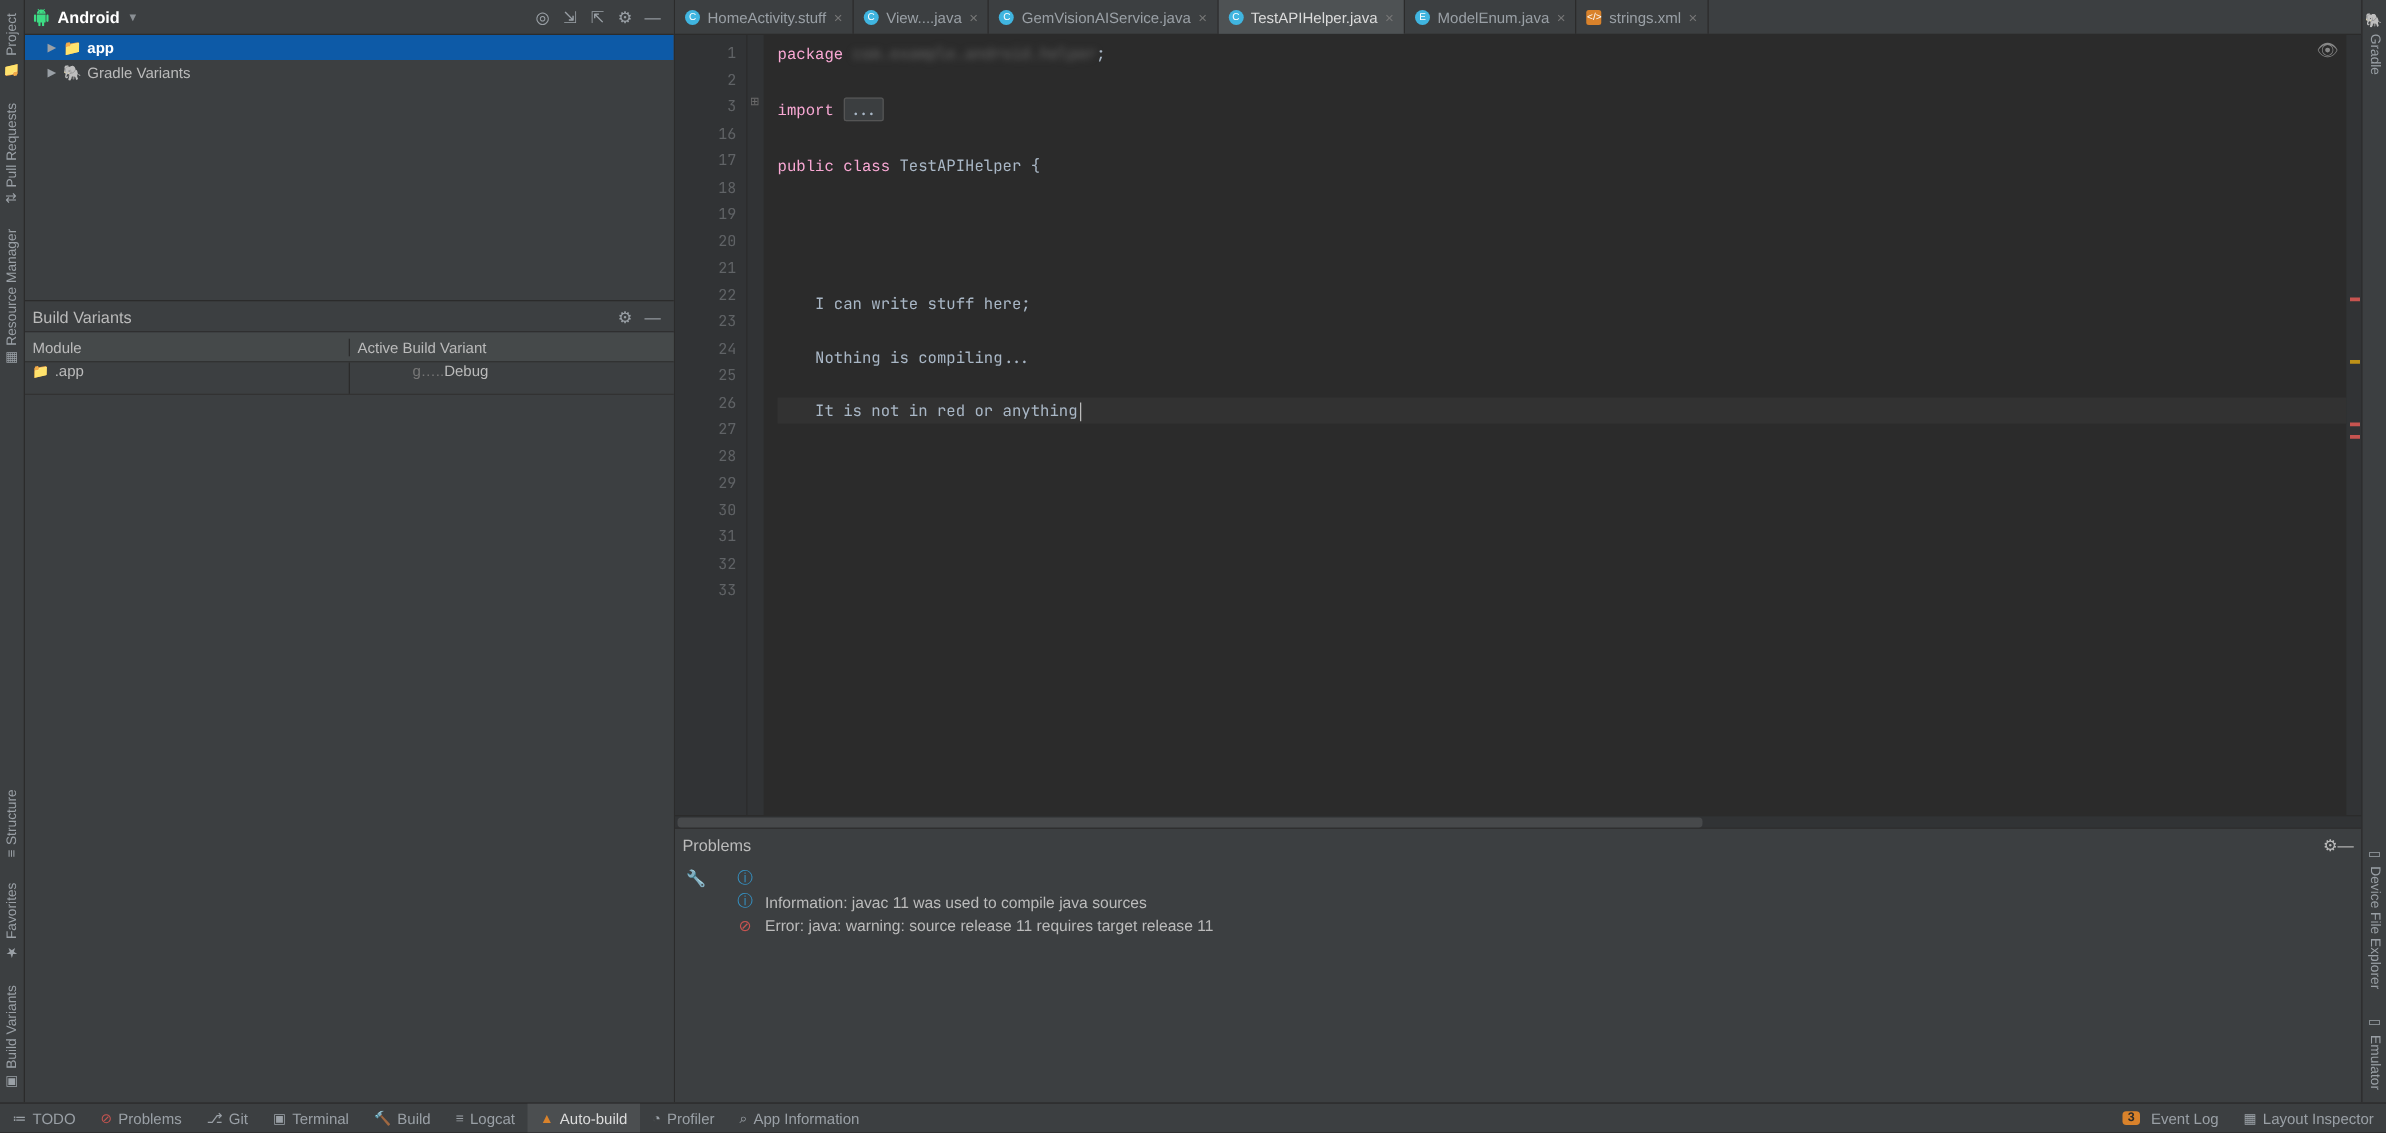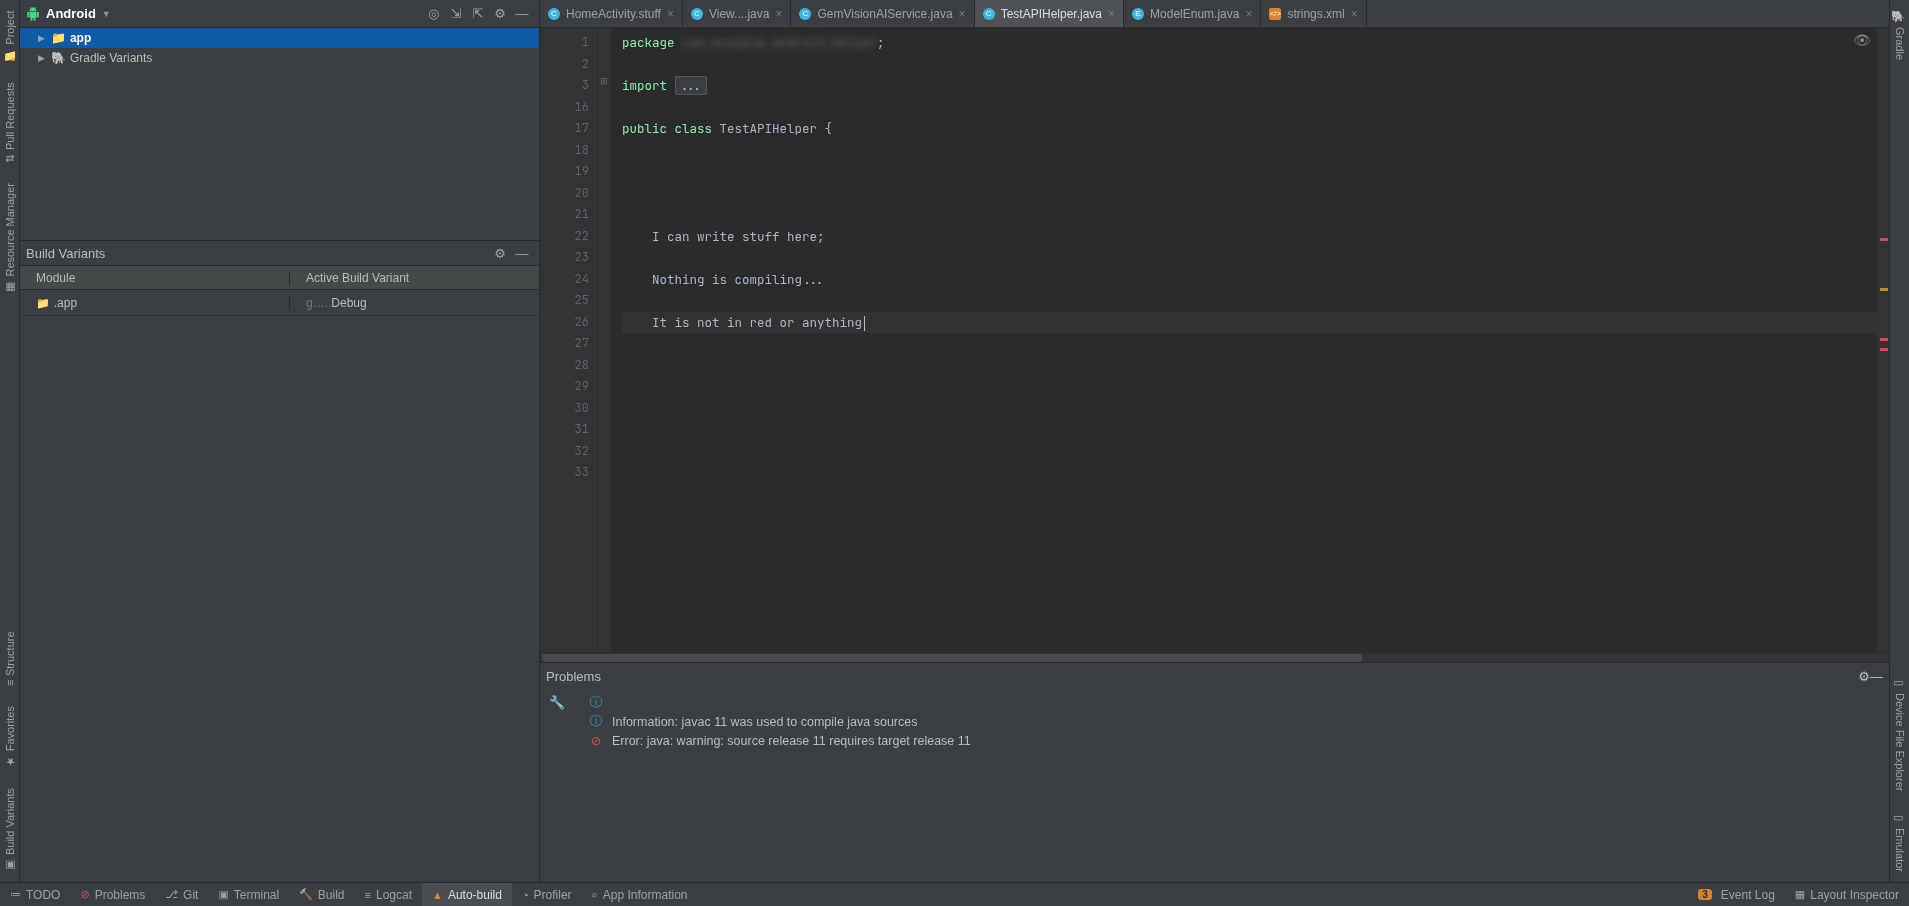--- a/index.html
+++ b/index.html
@@ -31,42 +31,42 @@
 .tree-arrow { font-size: 9px; margin-right: 6px; color: #9aa0a6; }
 .tree-icon { margin-right: 4px; font-size: 12px; }
 .tree-label { font-size: 12px; }
 .tree-row .tree-label.bold { font-weight: bold; text-align: center; }
 
 .build-variants-header { height: 26px; background: #3c3f41; border-top: 1px solid #2b2b2b; border-bottom: 1px solid #2b2b2b; display: flex; align-items: center; padding: 0 6px; }
 .build-variants-header .title { flex: 1; color: #bbb; }
 .build-variants-header .tbtn { width: 22px; height: 22px; display: flex; align-items: center; justify-content: center; color: #9aa0a6; cursor: pointer; }
 .build-variants-table { flex: 1; background: #3c3f41; }
 .bv-header-row { display: flex; background: #45494a; height: 24px; align-items: center; border-bottom: 1px solid #2b2b2b; }
-.bv-cell { padding: 0 6px; font-size: 12px; margin-left: 10px; }
+.bv-cell { padding: 0 6px; font-size: 12px; }
 .bv-col1 { width: 260px; border-right: 1px solid #2b2b2b; }
 .bv-col2 { flex: 1; }
-.bv-row { display: flex; height: 26px; align-items: center; background: #3c3f41; border-bottom: 1px solid #323232; }
+.bv-row { display: flex; height: 26px; background: #3c3f41; border-bottom: 1px solid #323232; gap: 44px; }
 .bv-row .icon { margin-right: 4px; font-size: 11px; color: #6fa8dc; }
 
 
 .editor-col { flex: 1; display: flex; flex-direction: column; min-width: 0; }
 .tabs { height: 28px; background: #3c3f41; display: flex; align-items: stretch; border-bottom: 1px solid #2b2b2b; }
 .tab { display: flex; align-items: center; padding: 0 8px; gap: 6px; border-right: 1px solid #2b2b2b; color: #9aa0a6; cursor: pointer; font-size: 12px; }
 .tab.active { background: #4e5254; color: #dcdcdc; }
 .tab .tab-icon { width: 12px; height: 12px; border-radius: 50%; background: #40b5e0; color: #fff; font-size: 8px; display: flex; align-items: center; justify-content: center; }
 .tab .tab-icon.xml { background: #d9822b; border-radius: 2px; }
 .tab .tab-icon.enum { background: #40b5e0; }
 .tab .close { color: #777; cursor: pointer; font-size: 12px; }
 
 .editor-area { flex: 1; display: flex; background: #2b2b2b; min-height: 0; position: relative; }
 .gutter-col { width: 58px; background: #313335; text-align: right; padding: 4px 8px 4px 4px; color: #606366; font-family: "JetBrains Mono","Consolas",monospace; font-size: 12px; line-height: 21.5px; border-right: 1px solid #2b2b2b; }
 .fold-col { width: 14px; background: #313335; border-right: 1px solid #2b2b2b; position: relative; }
 .fold-mark { position: absolute; left: 2px; font-size: 9px; color: #6b6b6b; }
 .code-col { flex: 1; padding: 4px 0 4px 10px; font-family: "JetBrains Mono","Consolas",monospace; font-size: 12.5px; line-height: 21.5px; color: #a9b7c6; white-space: pre; }
-.kw { color: #86efac; }
+.kw { color: #f9a8d4; font-family: Liberation Mono, monospace; }
 .cls { color: #a9b7c6; }
 .fold-box { background: #3b3e40; border: 1px solid #555; padding: 0 4px; border-radius: 2px; color: #a9b7c6; }
 .cursor { display: inline-block; width: 1px; height: 15px; background: #bbb; vertical-align: middle; margin-left: 2px; }
 .hl-line { background: #323232; }
 .blur-pkg { color: #666; filter: blur(3px); }
 .overview-ruler { width: 12px; background: #313335; position: relative; }
 .ov-mark { position: absolute; right: 1px; width: 8px; height: 3px; }
 .ov-err { background: #c75450; }
 .ov-warn { background: #be9117; }
 .eye { position: absolute; top: 4px; right: 18px; color: #888; font-size: 14px; }

